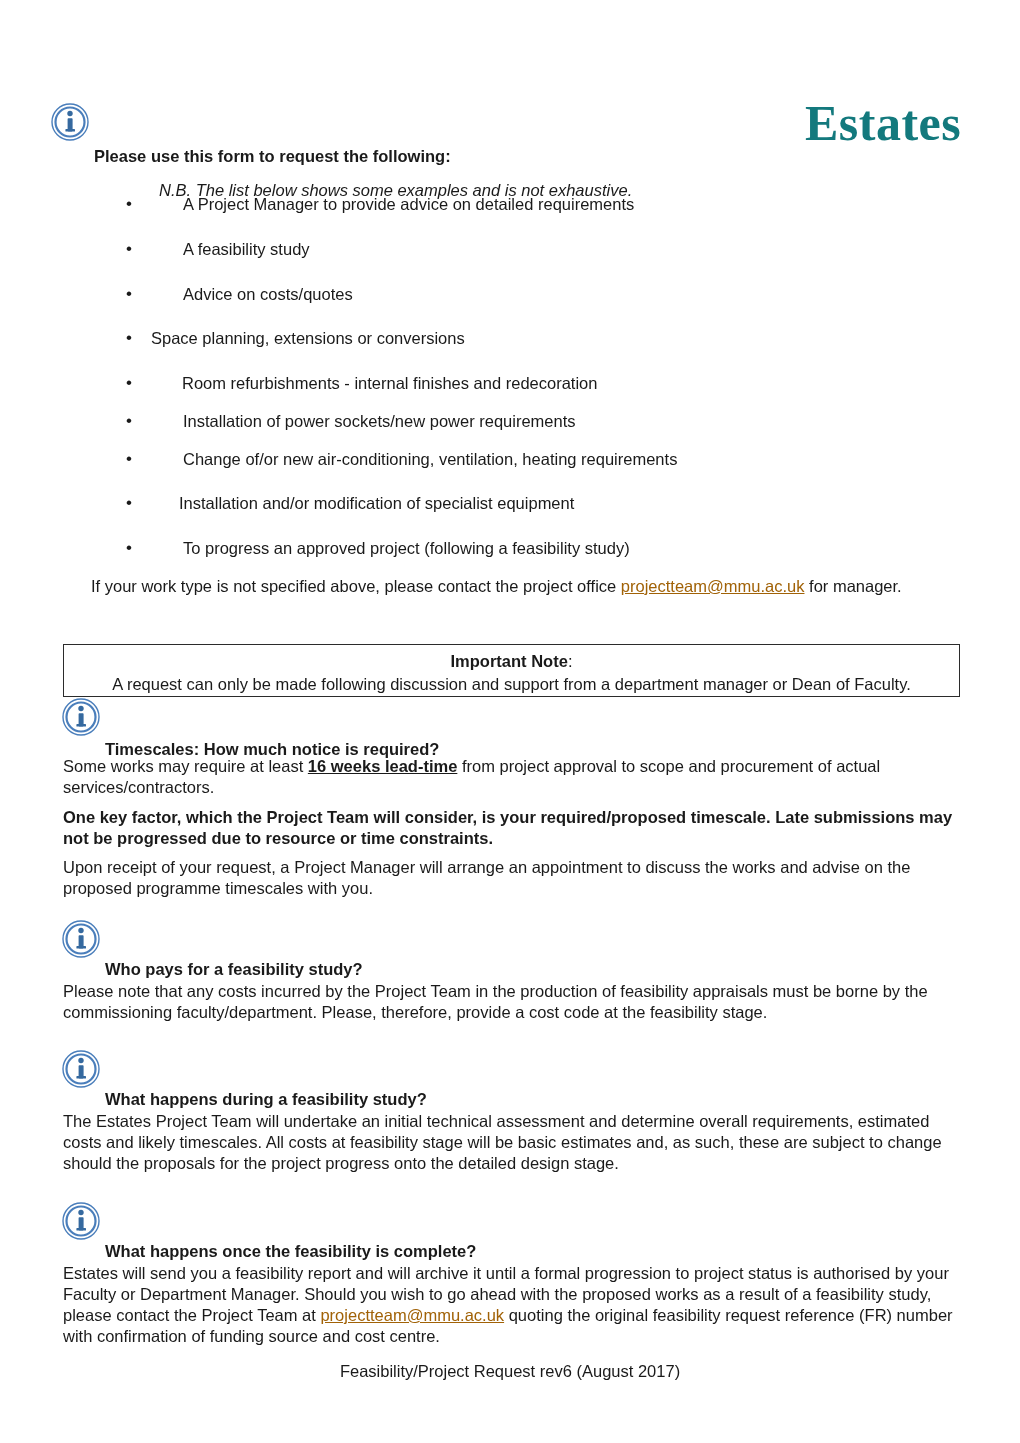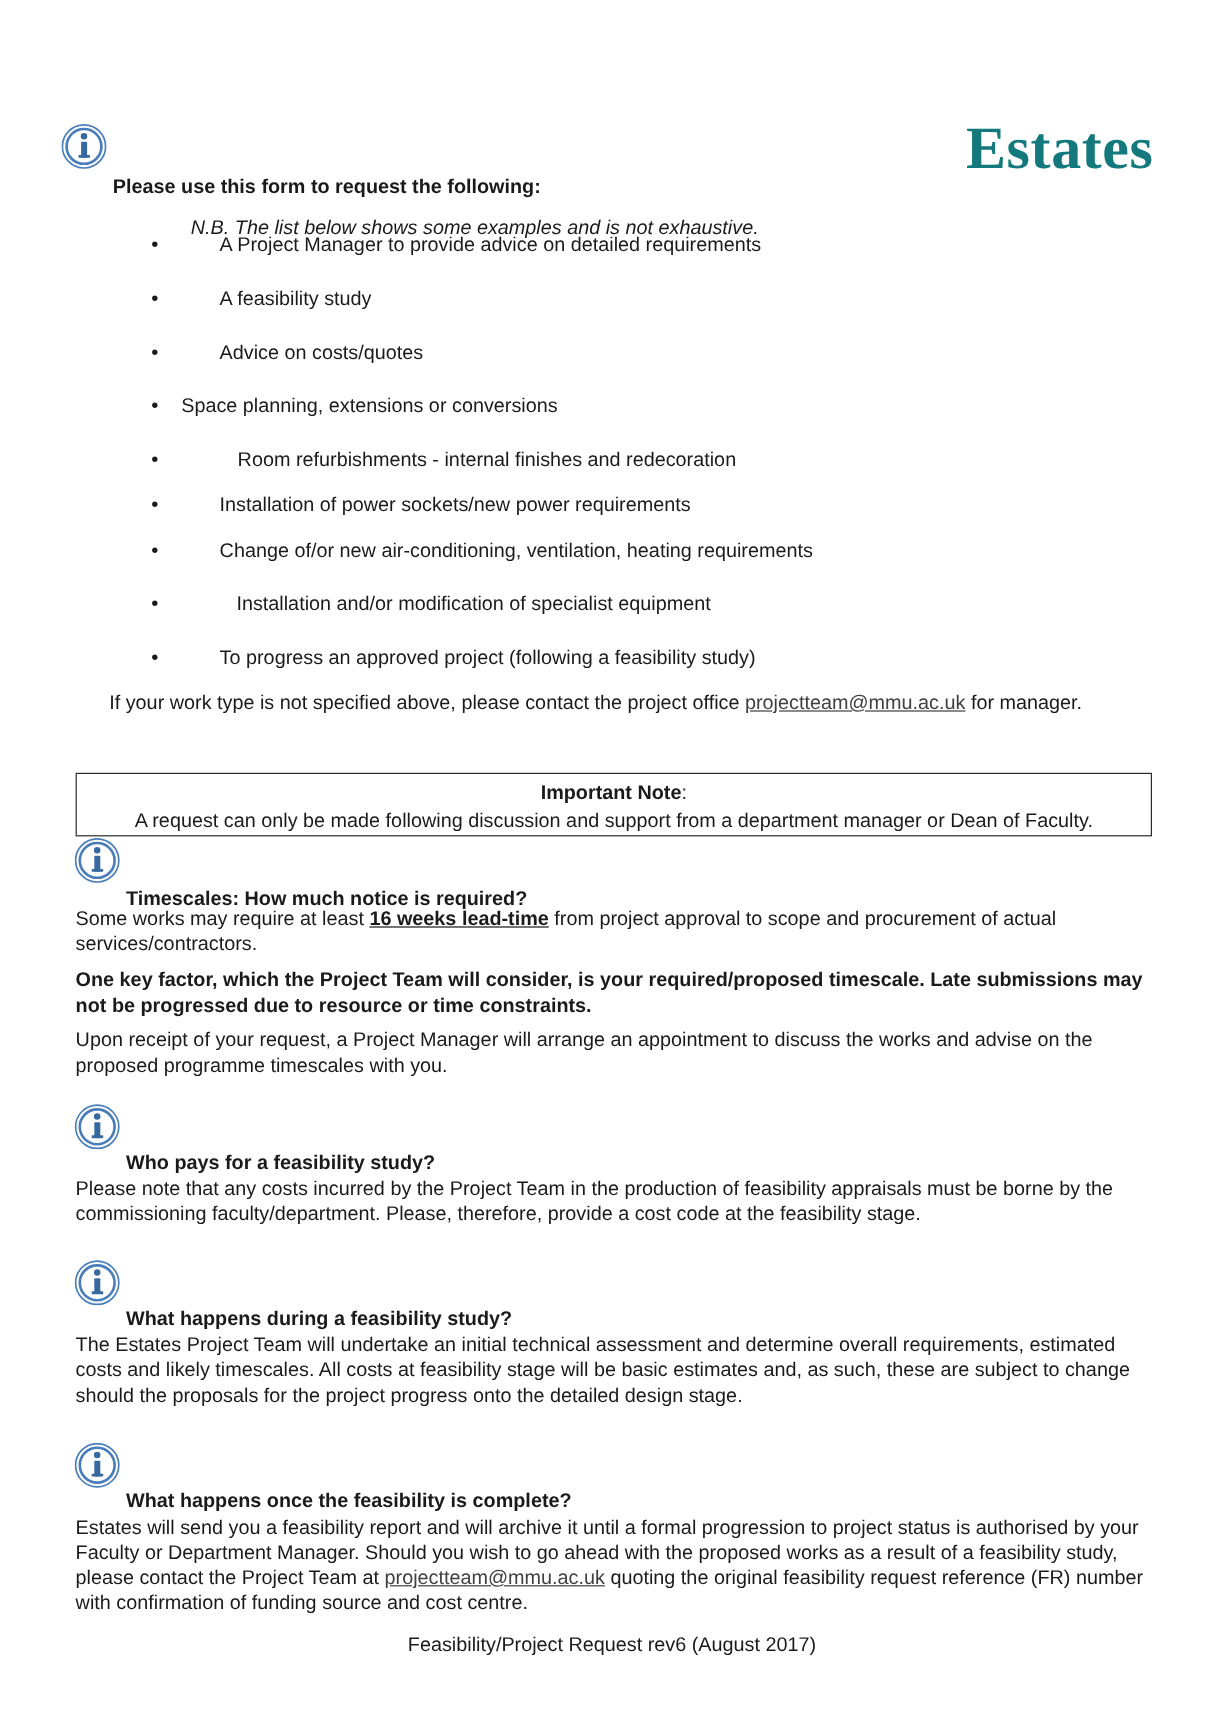--- a/index.html
+++ b/index.html
@@ -76,21 +76,21 @@
   
   .para {
     position: absolute;
     font-size: 16.5px;
     line-height: 21px;
     text-align: left;
   }
 
   
   .email {
-    color: #404040;
+    color: #a16207;
     text-decoration: underline;
   }
 
   
   .note-box {
     position: absolute;
     left: 63px;
     top: 620px;
     width: 897px;
     height: 53px;
@@ -163,36 +163,36 @@
     <span class="btext" style="left:57px;">Advice on costs/quotes</span>
   </div>
 
   <div class="bullet-row" style="left:126px; top:327px;">
     <span class="dot">•</span>
     <span class="btext" style="left:25px;">Space planning, extensions or conversions</span>
   </div>
 
   <div class="bullet-row" style="left:126px; top:372px;">
     <span class="dot">•</span>
-    <span class="btext" style="left:72px;">Room refurbishments - internal finishes and redecoration</span>
+    <span class="btext" style="left:56px;">Room refurbishments - internal finishes and redecoration</span>
   </div>
 
   <div class="bullet-row" style="left:126px; top:410px;">
     <span class="dot">•</span>
     <span class="btext" style="left:57px;">Installation of power sockets/new power requirements</span>
   </div>
 
   <div class="bullet-row" style="left:126px; top:448px;">
     <span class="dot">•</span>
     <span class="btext" style="left:57px;">Change of/or new air-conditioning, ventilation, heating  requirements</span>
   </div>
 
   <div class="bullet-row" style="left:126px; top:492px;">
     <span class="dot">•</span>
-    <span class="btext" style="left:71px;">Installation and/or modification of specialist equipment</span>
+    <span class="btext" style="left:53px;">Installation and/or modification of specialist equipment</span>
   </div>
 
   <div class="bullet-row" style="left:126px; top:537px;">
     <span class="dot">•</span>
     <span class="btext" style="left:57px;">To progress an approved project (following a feasibility study)</span>
   </div>
 
   <div class="txt" style="left:91px; top:575px;">
     <span>If your work type is not specified above, please contact the project office </span><a class="email" href="#">projectteam@mmu.ac.uk</a><span> for manager.</span>
   </div>

